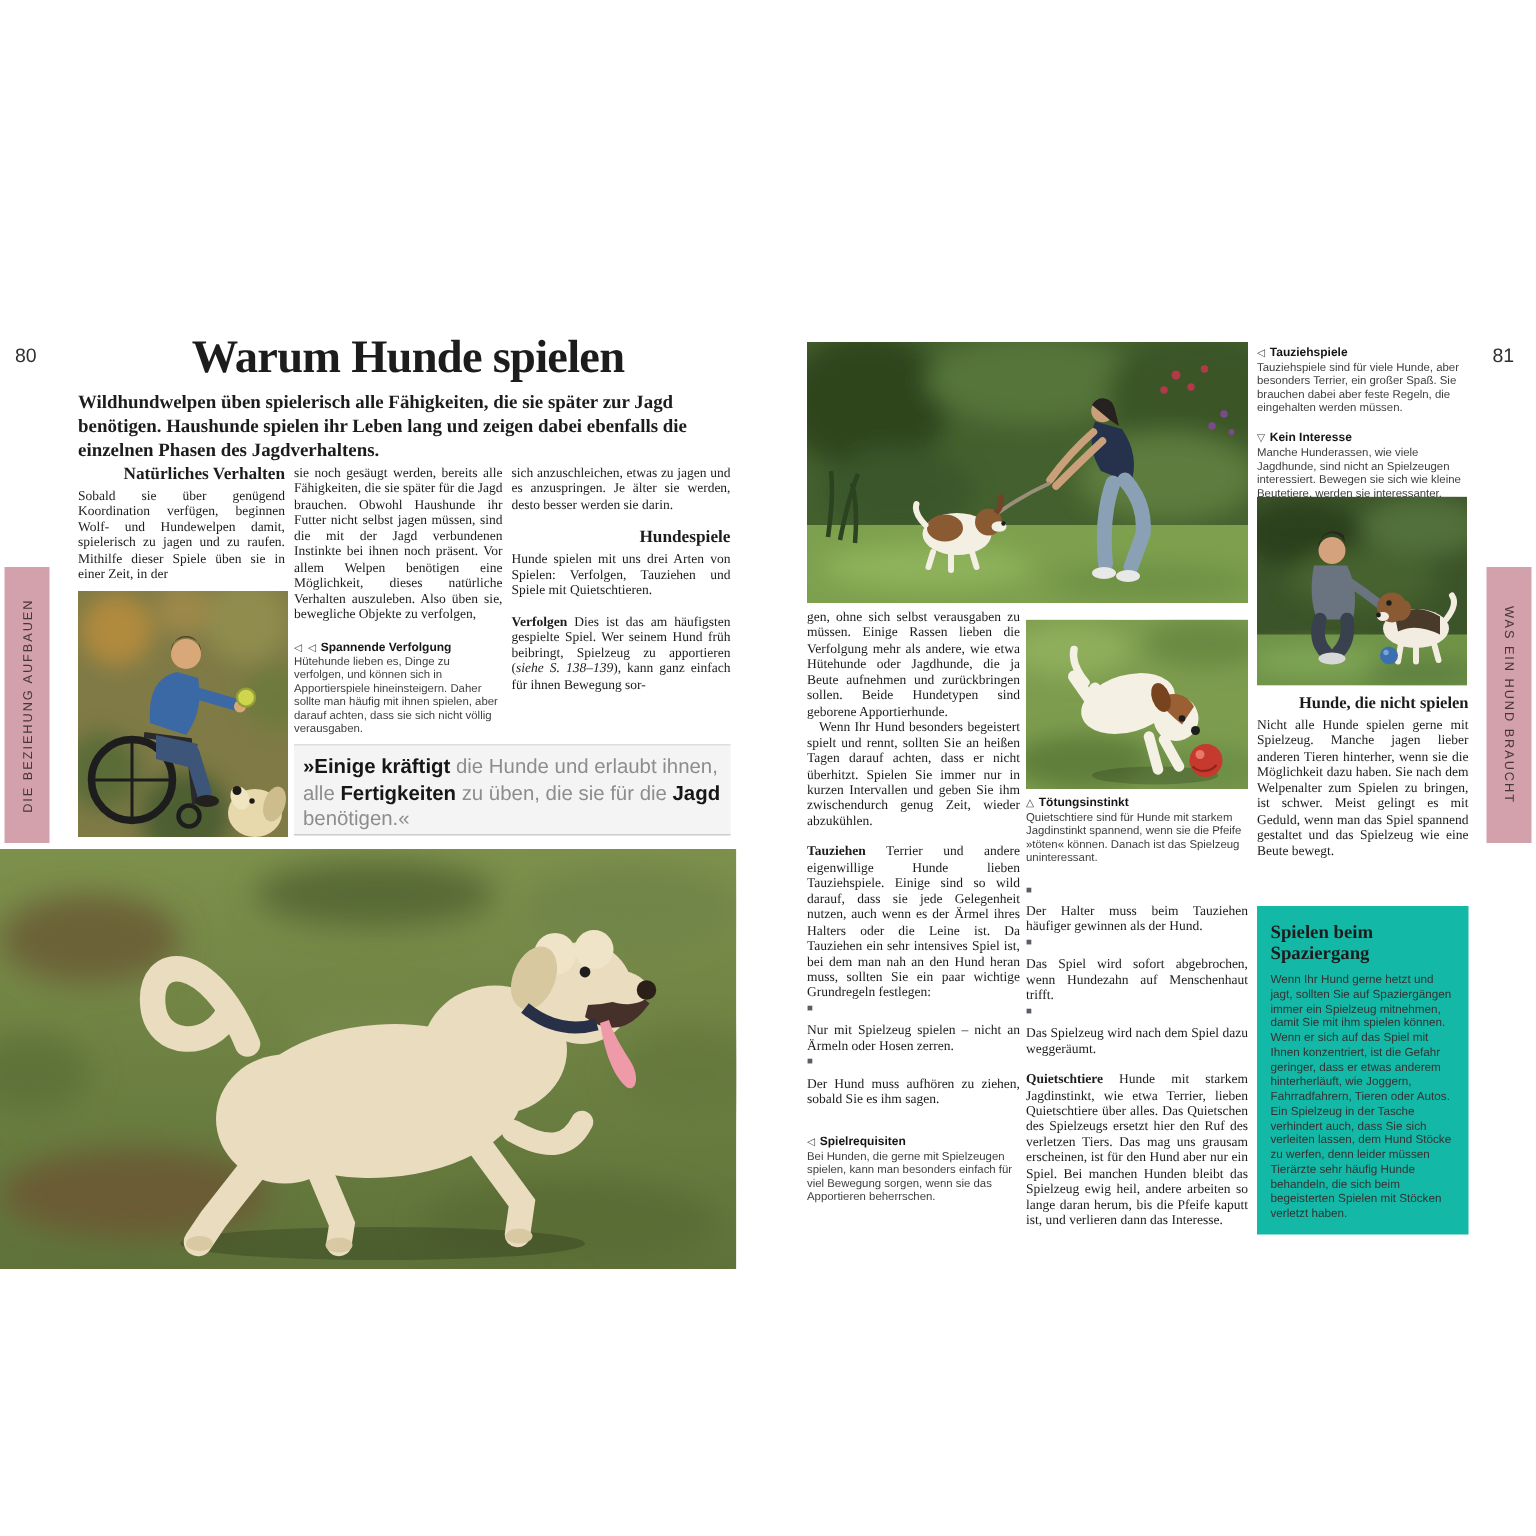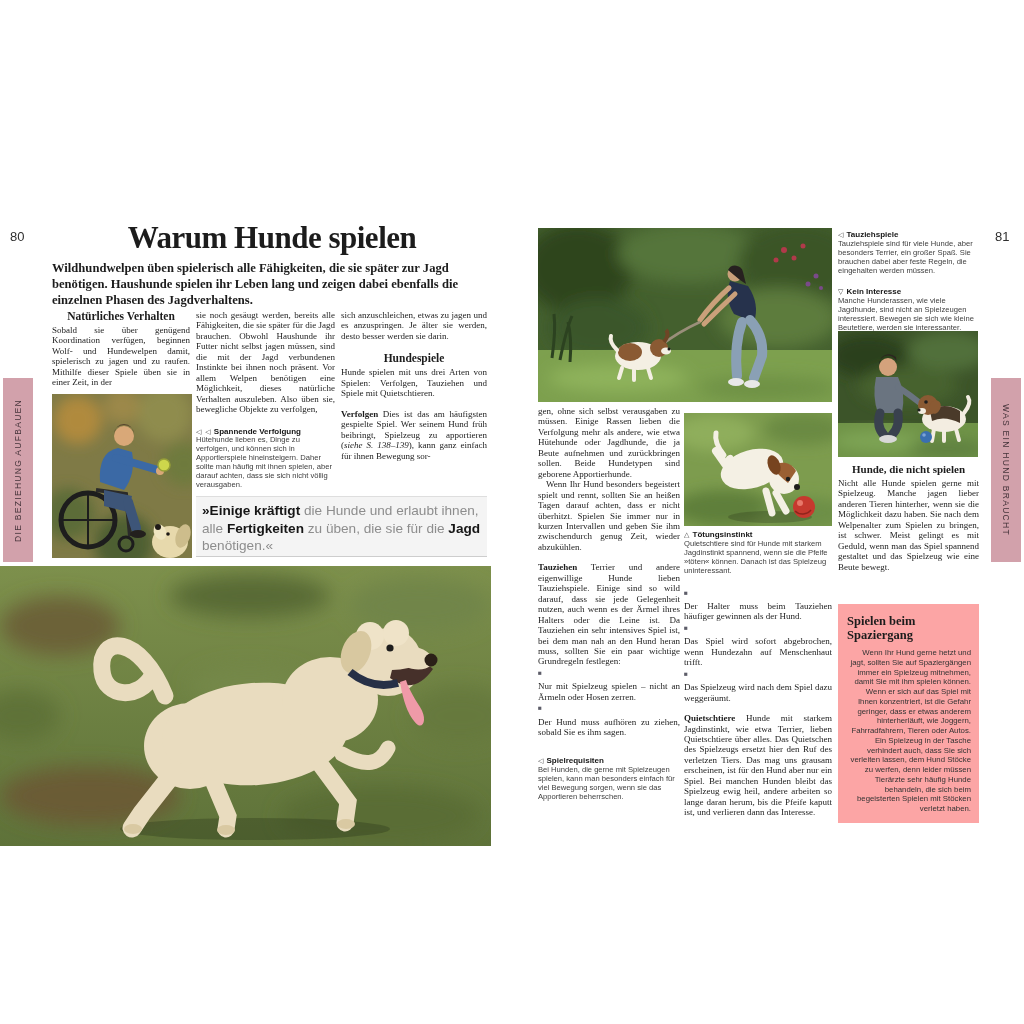--- a/index.html
+++ b/index.html
@@ -12,40 +12,40 @@
   .tab span{font-family:"Liberation Sans",sans-serif;font-size:8.5px;letter-spacing:1.3px;color:#46343b;white-space:nowrap;}
   .tab-left span{writing-mode:vertical-rl;transform:rotate(180deg);}
   .tab-right span{writing-mode:vertical-rl;}
   
   .title{font-size:31px;font-weight:bold;letter-spacing:-0.5px;line-height:32px;margin:0;text-align:center;}
   .intro{font-size:12.6px;font-weight:bold;line-height:15.8px;}
   
   .col{font-size:9px;line-height:10.45px;text-align:justify;}
   .col p{margin:0;}
   .col p+p{margin-top:10px;}
-  .colhead{font-size:11.5px;font-weight:bold;line-height:13px;margin:0 0 2px 0;text-align:center;}
+  .colhead{font-size:11.5px;font-weight:bold;line-height:13px;margin:0 0 2px 0;text-align:right;}
   .lead{font-weight:bold;}
   .indent{text-indent:8px;}
   
   .cap{font-family:"Liberation Sans",sans-serif;font-size:7.6px;line-height:8.9px;color:#3d3d3d;text-align:left;}
   .cap .t{font-weight:bold;font-size:8px;color:#161616;}
   .cap .m{font-size:7px;color:#444;letter-spacing:1px;}
   
   .quote{background:#f4f4f4;border-top:1px solid #dedede;border-bottom:1px solid #cdcdcd;
          font-family:"Liberation Sans",sans-serif;font-size:13.6px;line-height:17.6px;
          color:#8d8d8d;padding:5px 6px 0 6px;box-sizing:border-box;}
   .quote b{color:#161616;}
   
   .bl{display:flex;gap:3px;margin-top:1px;flex-direction:column;}
   .sq{font-size:6.5px;line-height:10.45px;color:#5c5c68;flex:0 0 auto;}
   .bl div{flex:1;}
   
-  .graybox{background:#fca5a5;padding:10px 8px 9px 9px;box-sizing:border-box;}
+  .graybox{background:#14b8a6;padding:10px 8px 9px 9px;box-sizing:border-box;}
   .graybox h3{font-family:"Liberation Serif",serif;font-size:12.5px;line-height:14px;margin:0 0 6px 0;}
-  .graybox p{font-family:"Liberation Sans",sans-serif;font-size:7.8px;line-height:9.75px;margin:0;color:#333;text-align:right;}
+  .graybox p{font-family:"Liberation Sans",sans-serif;font-size:7.8px;line-height:9.75px;margin:0;color:#333;text-align:left;}
   .photo{overflow:hidden;}
   .photo svg{display:block;}
   i{font-style:italic;}
 </style>
 </head>
 <body>
 
 <div class="abs pagenum" style="left:10px;top:229px;">80</div>
 <div class="abs pagenum" style="left:995px;top:229px;">81</div>
 <div class="abs tab tab-left" style="left:3px;top:378px;">

